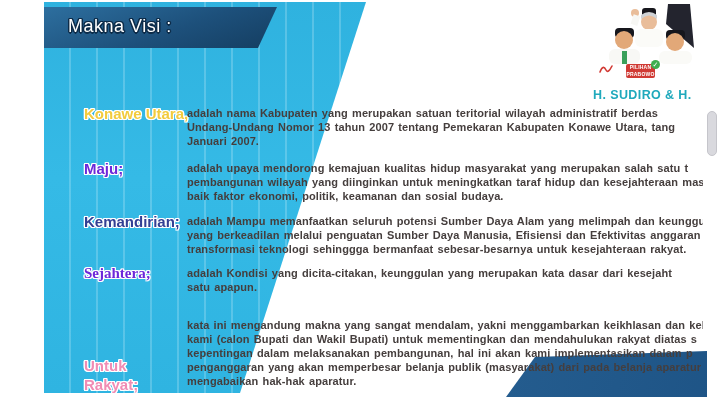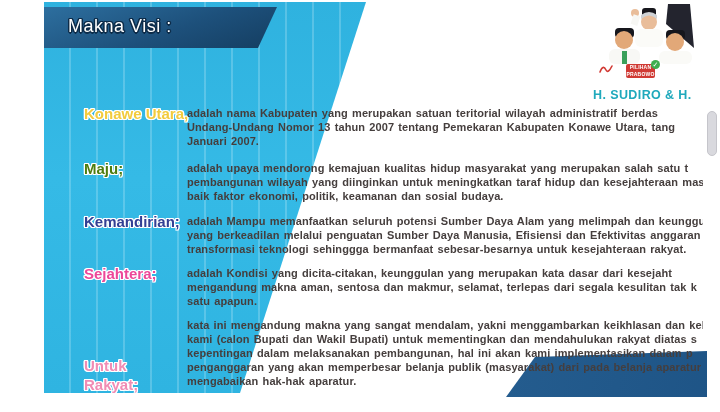--- a/index.html
+++ b/index.html
@@ -96,42 +96,41 @@
     <div class="row r0">
       <div class="row-label" style="color: rgb(242, 203, 61);">Konawe Utara,</div>
       <div class="row-lines">
           <div class="row-line">adalah nama Kabupaten yang merupakan satuan teritorial wilayah administratif berdas</div>
           <div class="row-line">Undang-Undang Nomor 13 tahun 2007 tentang Pemekaran Kabupaten Konawe Utara, tang</div>
           <div class="row-line">Januari 2007.</div>
         </div>
     </div>
 
     <div class="row r1">
-      <div class="row-label" style="color: #4d7c0f;">Maju;</div>
+      <div class="row-label" style="color: #6d28d9;">Maju;</div>
       <div class="row-lines">
           <div class="row-line">adalah upaya mendorong kemajuan kualitas hidup masyarakat yang merupakan salah satu t</div>
           <div class="row-line">pembangunan wilayah yang diinginkan untuk meningkatkan taraf hidup dan kesejahteraan masya</div>
           <div class="row-line">baik faktor ekonomi, politik, keamanan dan sosial budaya.</div>
         </div>
     </div>
 
     <div class="row r2">
       <div class="row-label" style="color: rgb(51, 63, 148);">Kemandirian;</div>
       <div class="row-lines">
           <div class="row-line">adalah Mampu memanfaatkan seluruh potensi Sumber Daya Alam yang melimpah dan keunggulan geo</div>
           <div class="row-line">yang berkeadilan melalui penguatan Sumber Daya Manusia, Efisiensi dan Efektivitas anggaran</div>
           <div class="row-line">transformasi teknologi sehinggga bermanfaat sebesar-besarnya untuk kesejahteraan rakyat.</div>
         </div>
     </div>
 
     <div class="row r3">
-      <div class="row-label" style="color: #ec4899;">Sejahtera;</div>
+      <div class="row-label" style="color: #6d28d9; font-family: Liberation Serif, serif;">Sejahtera;</div>
       <div class="row-lines">
           <div class="row-line">adalah Kondisi yang dicita-citakan, keunggulan yang merupakan kata dasar dari kesejaht</div>
-          <div class="row-line">mengandung makna aman, sentosa dan makmur, selamat, terlepas dari segala kesulitan tak k</div>
           <div class="row-line">satu apapun.</div>
         </div>
     </div>
 
     <div class="row r4">
       <div class="row-label" style="color: rgb(240, 140, 180); margin-top: 40px;">Untuk
 Rakyat;</div>
       <div class="row-lines">
           <div class="row-line">kata ini mengandung makna yang sangat mendalam, yakni menggambarkan keikhlasan dan keberpi</div>
           <div class="row-line">kami (calon Bupati dan Wakil Bupati) untuk mementingkan dan mendahulukan rakyat diatas s</div>

